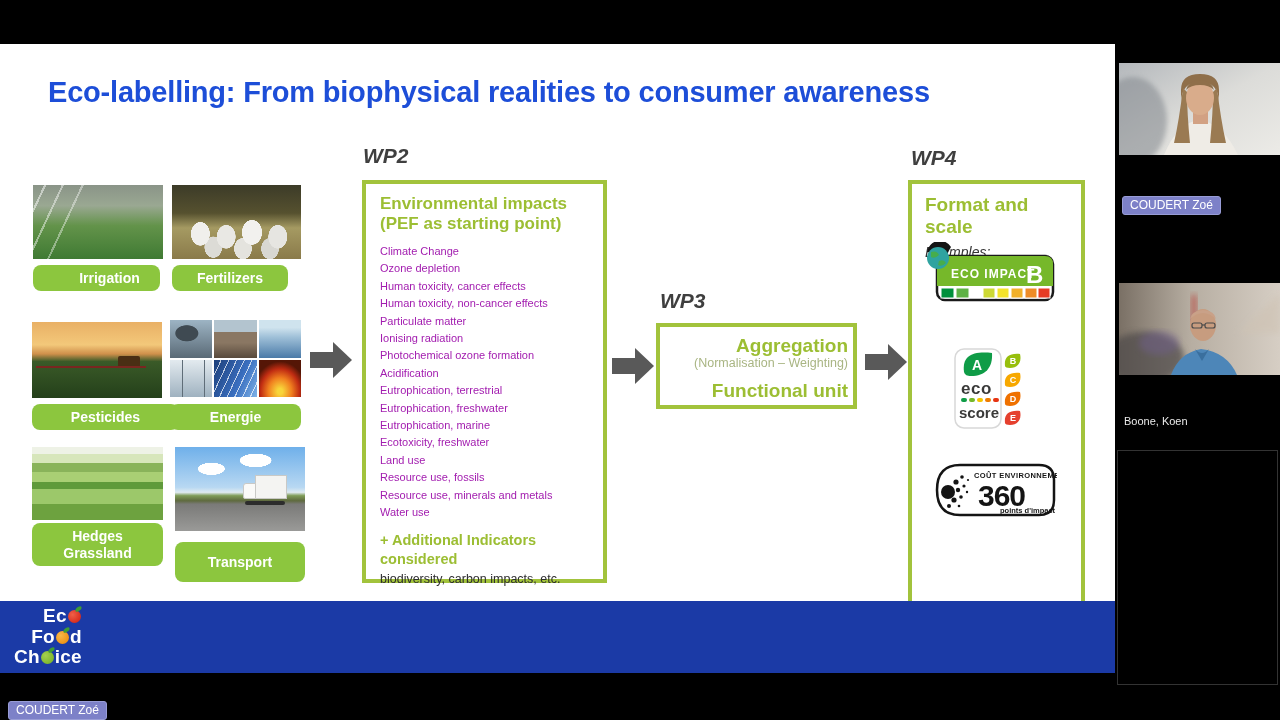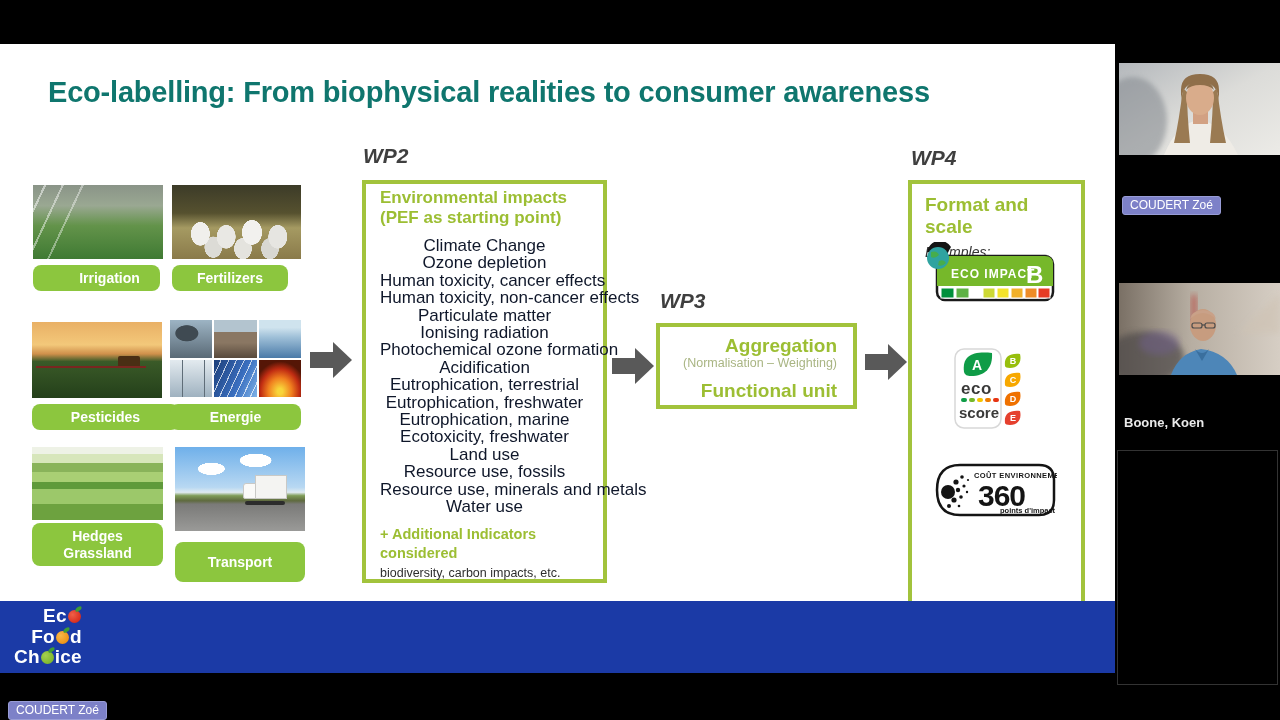--- a/index.html
+++ b/index.html
@@ -3,21 +3,21 @@
 <meta charset="utf-8">
 <style>
   * { margin:0; padding:0; box-sizing:border-box; }
   html,body { width:1280px; height:720px; background:#000; overflow:hidden;
               font-family:"Liberation Sans", sans-serif; }
   .stage { position:absolute; left:0; top:0; width:1280px; height:720px; background:#000; }
 
   
   .slide { position:absolute; left:0; top:44px; width:1115px; height:557px; background:#fff; }
   .slide-title { position:absolute; left:48px; top:32px; font-size:29px; font-weight:bold;
-                 color:#0f766e; letter-spacing:-0.2px; white-space:nowrap; }
+                 color:#1d4ed8; letter-spacing:-0.2px; white-space:nowrap; }
 
   .photo { position:absolute; overflow:hidden; }
   .pill  { position:absolute; background:#8cc63e; border-radius:8px; color:#fff;
            font-weight:bold; font-size:14px; display:flex; align-items:center; justify-content:center;
            text-align:center; white-space:pre-line; line-height:17px; }
 
   .ph-irrigation { background:
       linear-gradient(115deg, transparent 0 10px, rgba(255,255,255,.5) 10px 12px, transparent 12px 26px, rgba(255,255,255,.45) 26px 28px, transparent 28px 44px, rgba(255,255,255,.4) 44px 46px, transparent 46px),
       linear-gradient(180deg,#8a9488 0%,#9aa892 28%,#63934a 55%,#3f7a33 100%); }
   .ph-fertilizers { background:
@@ -60,29 +60,29 @@
   .arrow { position:absolute; width:42px; height:36px; }
   .arrow .shaft { position:absolute; left:0; top:10px; width:23px; height:16px; background:#595959; }
   .arrow .head { position:absolute; left:23px; top:0; width:0; height:0;
                  border-top:18px solid transparent; border-bottom:18px solid transparent;
                  border-left:19px solid #595959; }
 
   .wp-label { position:absolute; font-size:21px; font-weight:bold; font-style:italic; color:#3f3f3f; }
   .wp-box { position:absolute; background:#fff; border:4px solid #a2c33c; }
 
   
-  .wp2-box { left:362px; top:136px; width:245px; height:403px; padding:4px 14px; }
+  .wp2-box { left:362px; top:136px; width:245px; height:403px; padding:10px 14px; }
   .wp2-heading { font-size:17px; line-height:20px; font-weight:bold; color:#9cbe33; }
   .wp2-list { margin-top:9px; }
-  .wp2-item { font-size:17px; line-height:17.4px; color:#0f172a; white-space:nowrap;text-align:center; }
+  .wp2-item { font-size:11px; line-height:17.4px; color:#a21caf; white-space:nowrap; }
   .wp2-add { margin-top:9px; font-size:14.5px; line-height:19px; font-weight:bold; color:#9cbe33; width:180px; }
   .wp2-note { margin-top:3px; font-size:12.5px; color:#2d2d2d; }
 
   
-  .wp3-box { left:656px; top:279px; width:201px; height:86px; padding:8px 16px; text-align:right; }
+  .wp3-box { left:656px; top:279px; width:201px; height:86px; padding:8px 5px; text-align:right; }
   .wp3-heading { font-size:19px; font-weight:bold; color:#9cbe33; line-height:21px; }
   .wp3-sub { font-size:12.5px; color:#a9b583; line-height:15px; }
   .wp3-heading2 { margin-top:9px; font-size:19px; font-weight:bold; color:#9cbe33; }
 
   
   .wp4-box { left:908px; top:136px; width:177px; height:464px; padding:10px 13px; }
   .wp4-heading { font-size:19px; font-weight:bold; color:#9cbe33; }
   .wp4-examples { margin-top:6px; font-size:14px; font-style:italic; color:#333; }
   .wp4-svg { position:absolute; }
 
@@ -94,21 +94,21 @@
            margin:0 1px; vertical-align:-1px; }
   .fruit::after { content:""; position:absolute; top:-3px; right:-1px; width:7px; height:4px;
                   background:#3f9c35; border-radius:70% 30% 70% 30%; transform:rotate(-24deg); }
   .fruit-tomato { background:radial-gradient(circle at 35% 35%, #f06048, #d92f1f 70%); }
   .fruit-orange { background:radial-gradient(circle at 35% 35%, #f8b84a, #ef9418 70%); }
   .fruit-apple  { background:radial-gradient(circle at 35% 35%, #a5d14f, #7fb82e 70%); }
 
   
   .name-badge { position:absolute; background:#7d81c8; border:1px solid #989cd6; border-radius:3px;
                 color:#fff; font-size:12px; padding:1px 7px 2px; white-space:nowrap; }
-  .plain-name { position:absolute; color:#eaeaea; font-size:13px;font-weight:bold; }
+  .plain-name { position:absolute; color:#eaeaea; font-size:11px; }
 
   
   .video { position:absolute; width:161px; height:92px; overflow:hidden; background:#222; }
   .empty-tile { position:absolute; left:1117px; top:450px; width:161px; height:235px;
                 background:#000; border:1px solid #333; }
 </style>
 </head>
 <body>
 
 <div class="stage">

